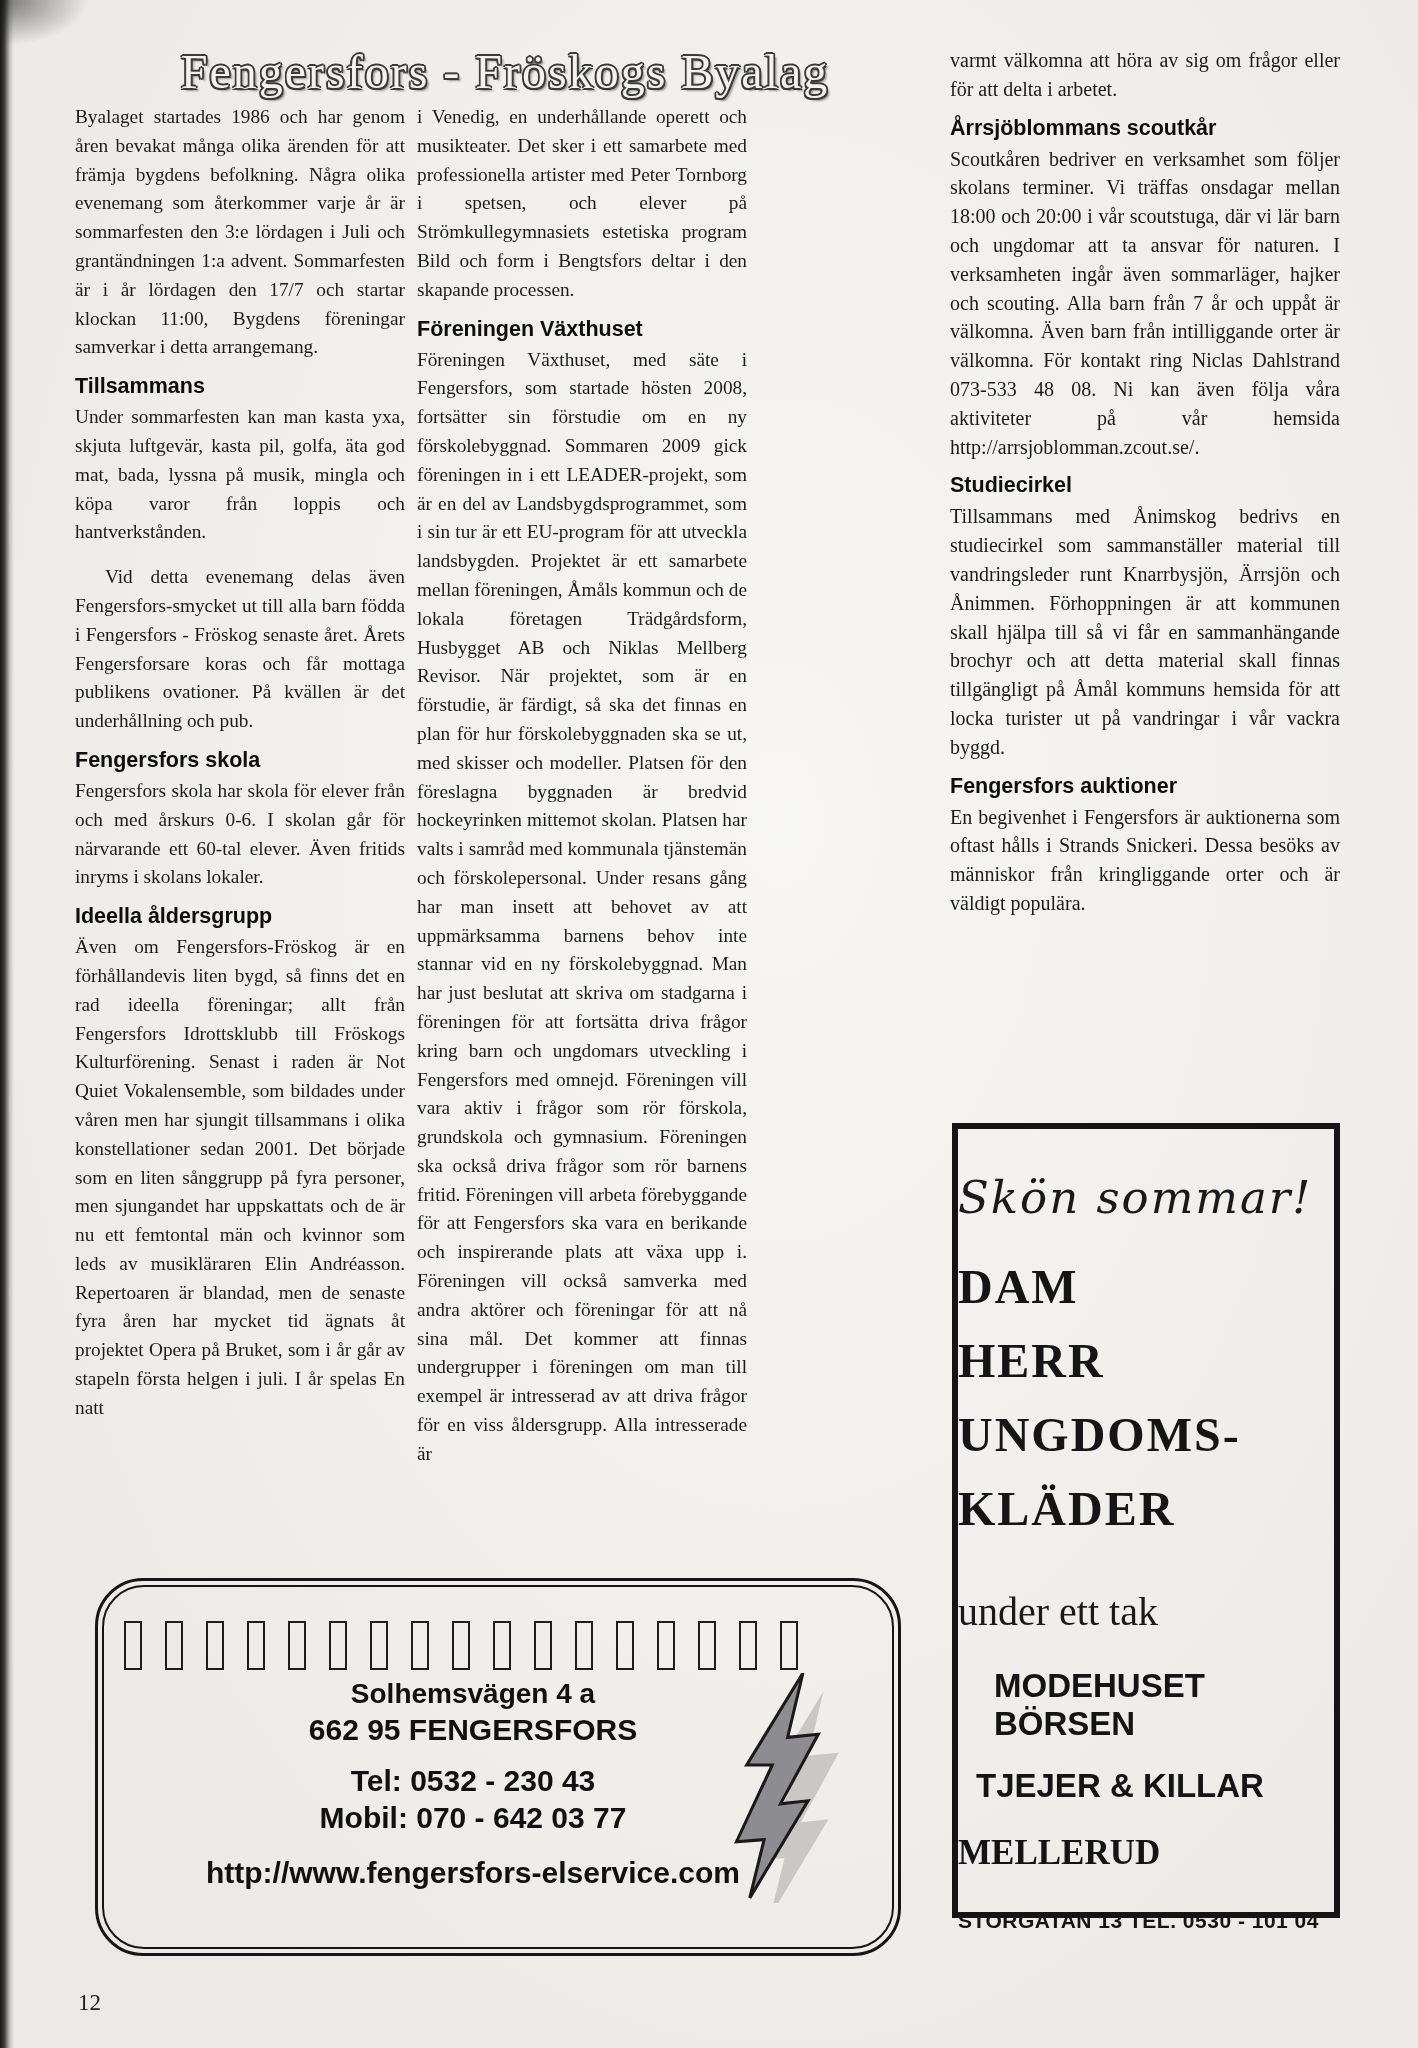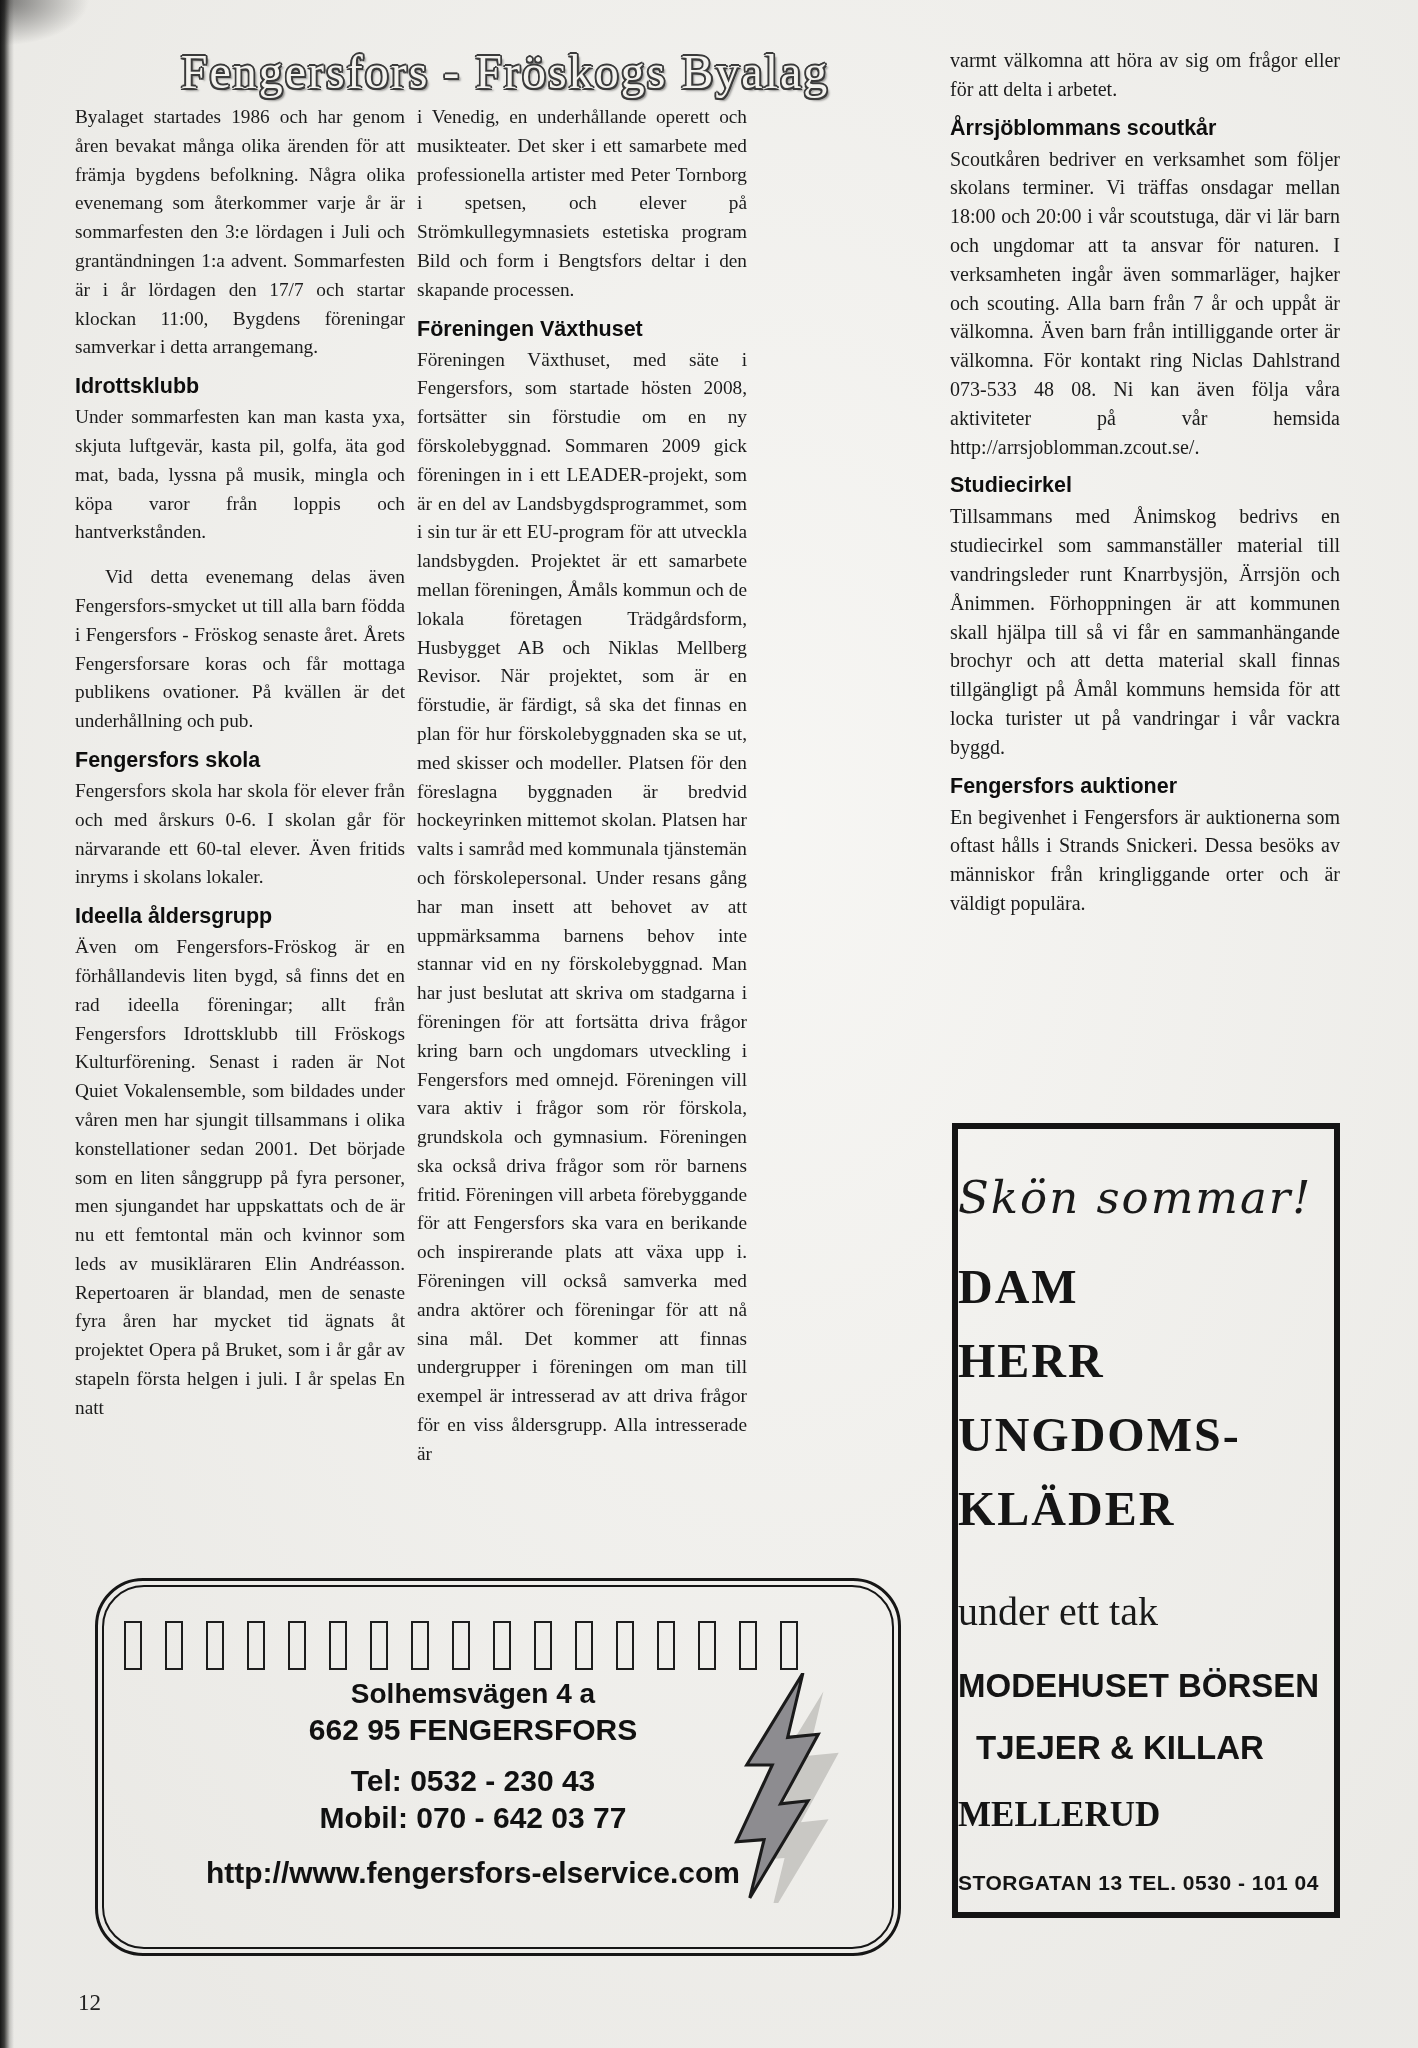--- a/index.html
+++ b/index.html
@@ -50,21 +50,21 @@
   .mh-tagline{
     font-family:"DejaVu Serif",serif;font-style:italic;font-size:45px;
     margin-top:42px;letter-spacing:2px;color:#1a1a1a;
   }
   .mh-products{margin-top:26px;}
   .mh-product-line{
     font-family:"Liberation Serif",serif;font-weight:bold;font-size:48px;
     line-height:74px;letter-spacing:2px;color:#151515;
   }
   .mh-subline{font-size:40px;margin-top:42px;color:#1a1a1a;}
-  .mh-store{font-family:"Liberation Sans",sans-serif;font-weight:bold;font-size:33px;margin-top:32px;}
+  .mh-store{font-family:"Liberation Sans",sans-serif;font-weight:bold;font-size:33px;margin-top:32px;padding-left:36px;}
   .mh-audience{font-family:"Liberation Sans",sans-serif;font-weight:bold;font-size:33px;margin-top:24px;padding-left:18px;}
   .mh-city{font-family:Liberation Serif, serif;font-weight:bold;font-size:35px;margin-top:28px;}
   .mh-addr{font-family:"Liberation Sans",sans-serif;font-weight:bold;font-size:21px;margin-top:36px;letter-spacing:0.5px;}
   
   .ad-elservice{
     position:absolute;left:95px;top:1578px;width:800px;height:372px;
     border:3px solid #161616;border-radius:48px;color:#111;
   }
   .ad-elservice::after{
     content:"";position:absolute;inset:4px;border:2px solid #161616;border-radius:42px;pointer-events:none;
@@ -92,21 +92,21 @@
 
 <div class="page">
 
   <div class="edge-left"></div>
   <div class="corner-smudge"></div>
 
   <div class="page-title">Fengersfors - Fröskogs Byalag</div>
 
   <div class="col col-1">
       <div class="sec-para">Byalaget startades 1986 och har genom åren bevakat många olika ärenden för att främja bygdens befolkning. Några olika evenemang som återkommer varje år är sommarfesten den 3:e lördagen i Juli och grantändningen 1:a advent. Sommarfesten är i år lördagen den 17/7 och startar klockan 11:00, Bygdens föreningar samverkar i detta arrangemang.</div>
-      <div class="sec-heading">Idrottsklubb</div>
+      <div class="sec-heading">Tillsammans</div>
       <div class="sec-para">Under sommarfesten kan man kasta yxa, skjuta luftgevär, kasta pil, golfa, äta god mat, bada, lyssna på musik, mingla och köpa varor från loppis och hantverkstånden.</div>
       <div class="sec-para indent">Vid detta evenemang delas även Fengersfors-smycket ut till alla barn födda i Fengersfors - Fröskog senaste året. Årets Fengersforsare koras och får mottaga publikens ovationer. På kvällen är det underhållning och pub.</div>
       <div class="sec-heading">Fengersfors skola</div>
       <div class="sec-para">Fengersfors skola har skola för elever från och med årskurs 0-6. I skolan går för närvarande ett 60-tal elever. Även fritids inryms i skolans lokaler.</div>
       <div class="sec-heading">Ideella åldersgrupp</div>
       <div class="sec-para">Även om Fengersfors-Fröskog är en förhållandevis liten bygd, så finns det en rad ideella föreningar; allt från Fengersfors Idrottsklubb till Fröskogs Kulturförening. Senast i raden är Not Quiet Vokalensemble, som bildades under våren men har sjungit tillsammans i olika konstellationer sedan 2001. Det började som en liten sånggrupp på fyra personer, men sjungandet har uppskattats och de är nu ett femtontal män och kvinnor som leds av musikläraren Elin Andréasson. Repertoaren är blandad, men de senaste fyra åren har mycket tid ägnats åt projektet Opera på Bruket, som i år går av stapeln första helgen i juli. I år spelas En natt</div>
     </div>
   <div class="col col-2">
       <div class="sec-para">i Venedig, en underhållande operett och musikteater. Det sker i ett samarbete med professionella artister med Peter Tornborg i spetsen, och elever på Strömkullegymnasiets estetiska program Bild och form i Bengtsfors deltar i den skapande processen.</div>
       <div class="sec-heading">Föreningen Växthuset</div>

